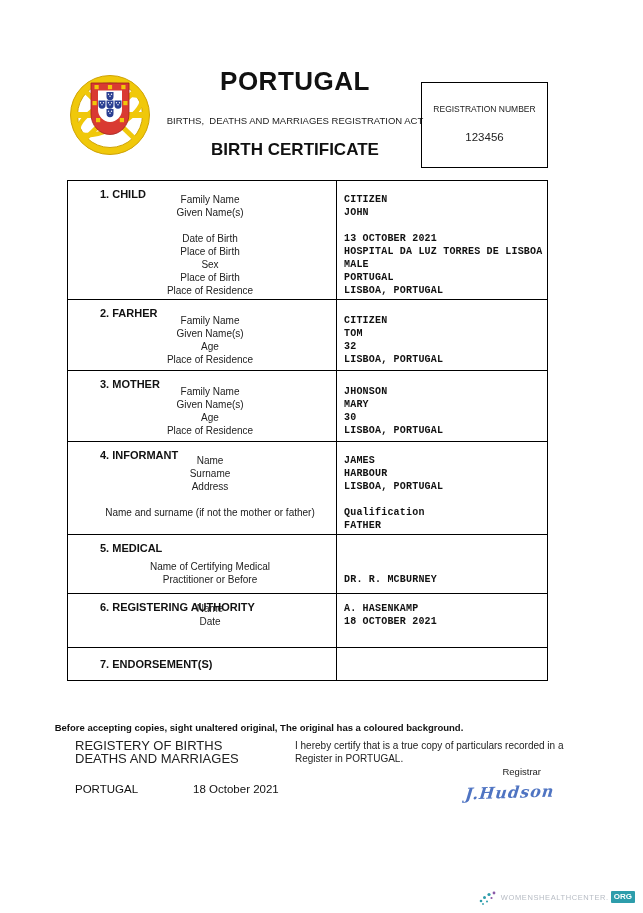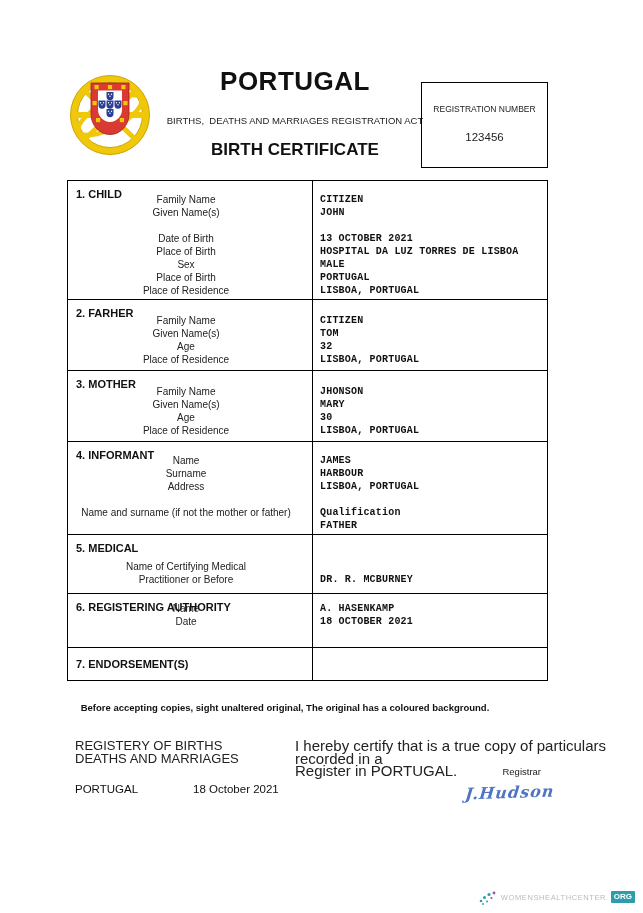--- a/index.html
+++ b/index.html
@@ -14,34 +14,34 @@
   .doc-title { margin-top:14px; font-size:17px; font-weight:bold; color:#111; }
   .reg-box { position:absolute; left:421px; top:82px; width:127px; height:86px;
              border:1.5px solid #000; text-align:center; padding-top:21px; }
   .reg-label { font-size:8.5px; color:#222; }
   .reg-number { margin-top:17px; font-size:11.5px; color:#222; }
 
   
   .cert-table { position:absolute; left:67px; top:180px; width:481px; border:1.5px solid #000; }
   .section { display:flex; position:relative; }
   .section + .section { border-top:1.5px solid #000; }
-  .cell-left { width:245px; border-right:1.5px solid #000; position:relative; }
+  .cell-left { width:245px; border-right:1.5px solid #000; position:relative;margin-left:24px; }
   .cell-right { flex:1; }
   .sec-title { position:absolute; top:7px; left:8px; font-size:11px; font-weight:bold; color:#111; white-space:nowrap; }
   .label-stack { text-align:center; padding-right:8px; }
   .value-stack { padding-left:7px; }
   .line { height:13px; line-height:13px; font-size:10px; white-space:nowrap; }
   .lbl { color:#222; }
   .val { font-family:"Liberation Mono", monospace; font-weight:bold; color:#111; letter-spacing:0.2px; }
 
   
-  .notice { position:absolute; left:0; top:702px; width:518px; text-align:center;
-            font-size:9.5px; font-weight:bold; color:#111;margin-left:26px; }
+  .notice { position:absolute; left:0; top:722px; width:518px; text-align:center;
+            font-size:9.5px; font-weight:bold; color:#111; }
   .registry-block { position:absolute; left:75px; top:740px; font-size:13px; line-height:12.5px; color:#222; }
-  .certify-block { position:absolute; left:295px; top:740px; font-size:15px; line-height:12.5px; color:#222; }
+  .certify-block { position:absolute; left:295px; top:740px; font-size:10px; line-height:12.5px; color:#222; }
   .registrar-label { position:absolute; left:446px; top:766px; width:95px; text-align:right; font-size:9.5px; color:#222; }
   .country-date { position:absolute; left:75px; top:783px; font-size:11.5px; color:#111; }
   .country-date .date { margin-left:55px; }
   .signature { position:absolute; left:462px; top:783px; width:96px; text-align:center;
                font-family:"DejaVu Serif", serif; font-style:italic; font-weight:bold;
                font-size:16px; color:#4f74c2; transform:rotate(-2deg) skewX(-8deg); letter-spacing:1px; }
 
   
   .watermark { position:absolute; right:8px; top:888px; display:flex; align-items:center; gap:2px; }
   .wm-dots { width:20px; height:18px; margin-right:1px; }

